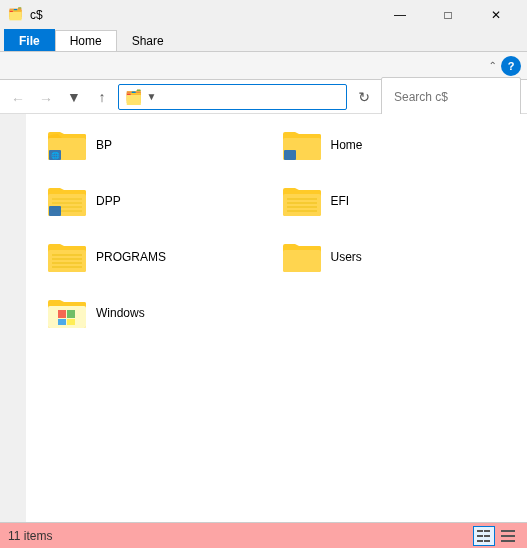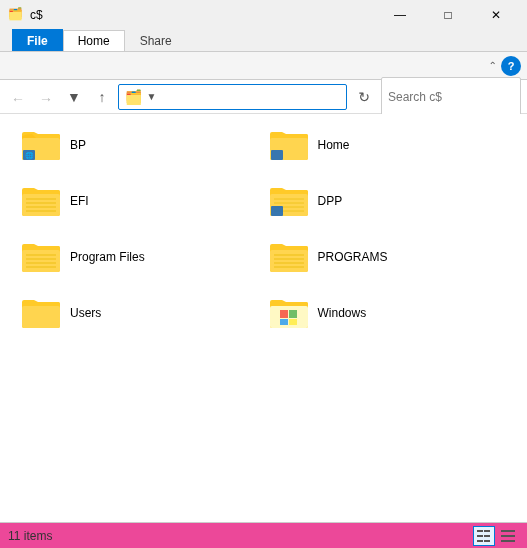--- a/index.html
+++ b/index.html
@@ -50,31 +50,31 @@
       border: none;
       color: #000;
     }
 
     
     .ribbon-tabs {
       height: 22px;
       background: #f0f0f0;
       display: flex;
       align-items: flex-end;
-      padding-left: 12px;
+      padding-left: 4px;
       border-bottom: 1px solid #ccc;
     }
     .ribbon-tab {
       padding: 3px 14px;
       font-size: 12px;
       cursor: pointer;
       border: 1px solid transparent;
       border-bottom: none;
       background: transparent;
-      color: #404040;
+      color: #000000;
     }
     .ribbon-tab.active {
       background: #fff;
       border-color: #ccc;
       border-bottom-color: #fff;
       font-weight: 400;
       color: #000;
       padding-bottom: 3px;
     }
     .ribbon-tab.file-tab {
@@ -175,37 +175,38 @@
       color: #555;
       cursor: pointer;
     }
     .search-box {
       width: 140px;
       height: 40px;
       border: 1px solid #ccc;
       border-radius: 2px;
       display: flex;
       align-items: center;
-      padding: 0 6px;
+      padding: 0 12px;
       background: #fff;
       gap: 4px;
     }
     .search-text {
       flex: 1;
       font-size: 12px;
       color: #999;
       border: none;
       outline: none;
       background: transparent;
     }
 
     
     .content-area {
       display: flex;
       height: calc(548px - 30px - 22px - 28px - 34px - 26px);
+      padding-left: 26px;
     }
     .file-list {
       flex: 1;
       background: #fff;
       padding: 10px 16px;
       overflow-y: auto;
     }
 
     
     .folder-grid {
@@ -232,21 +233,21 @@
       flex-shrink: 0;
     }
     .folder-label {
       font-size: 12px;
       color: #000;
     }
 
     
     .status-bar {
       height: 26px;
-      background: #ec4899;
+      background: #fca5a5;
       border-top: 1px solid #ccc;
       display: flex;
       align-items: center;
       justify-content: space-between;
       padding: 0 8px;
     }
     .status-text {
       font-size: 12px;
       color: #333;
     }
@@ -346,61 +347,47 @@
         </div>
         <span class="folder-label">Home</span>
       </div>
 
       <div class="folder-item">
         <div class="folder-icon-wrap">
           <svg class="folder-svg" viewBox="0 0 40 34" xmlns="http://www.w3.org/2000/svg">
             <rect x="0" y="6" width="38" height="26" rx="2" fill="#FFCA28"></rect>
             <rect x="0" y="10" width="38" height="22" rx="2" fill="#FFD54F"></rect>
             <path d="M0 8 Q5 6 10 6 L14 10 H38 V8 Q38 6 36 6 H16 L12 4 H2 Q0 4 0 6 Z" fill="#FFCA28"></path>
-            <line x1="4" y1="15" x2="34" y2="15" stroke="#E6B800" stroke-width="1.5" opacity="0.5"></line>
-            <line x1="4" y1="19" x2="34" y2="19" stroke="#E6B800" stroke-width="1.5" opacity="0.5"></line>
-            <line x1="4" y1="23" x2="34" y2="23" stroke="#E6B800" stroke-width="1.5" opacity="0.5"></line>
-            <line x1="4" y1="27" x2="34" y2="27" stroke="#E6B800" stroke-width="1.5" opacity="0.5"></line>
-          </svg>
-        </div>
-        <span class="folder-label">EFI</span>
-      </div>
-
-      <div class="folder-item">
-        <div class="folder-icon-wrap">
-          <svg class="folder-svg" viewBox="0 0 40 34" xmlns="http://www.w3.org/2000/svg">
-            <rect x="0" y="6" width="38" height="26" rx="2" fill="#FFCA28"></rect>
-            <rect x="0" y="10" width="38" height="22" rx="2" fill="#FFD54F"></rect>
-            <path d="M0 8 Q5 6 10 6 L14 10 H38 V8 Q38 6 36 6 H16 L12 4 H2 Q0 4 0 6 Z" fill="#FFCA28"></path>
 
             <line x1="4" y1="15" x2="34" y2="15" stroke="#E6B800" stroke-width="1" opacity="0.6"></line>
             <line x1="4" y1="19" x2="34" y2="19" stroke="#E6B800" stroke-width="1" opacity="0.6"></line>
             <line x1="4" y1="23" x2="34" y2="23" stroke="#E6B800" stroke-width="1" opacity="0.6"></line>
             <line x1="4" y1="27" x2="34" y2="27" stroke="#E6B800" stroke-width="1" opacity="0.6"></line>
             <rect x="1" y="22" width="12" height="10" rx="1" fill="#1565C0" opacity="0.85"></rect>
           </svg>
         </div>
         <span class="folder-label">DPP</span>
       </div>
 
-
       <div class="folder-item">
         <div class="folder-icon-wrap">
           <svg class="folder-svg" viewBox="0 0 40 34" xmlns="http://www.w3.org/2000/svg">
             <rect x="0" y="6" width="38" height="26" rx="2" fill="#FFCA28"></rect>
             <rect x="0" y="10" width="38" height="22" rx="2" fill="#FFD54F"></rect>
             <path d="M0 8 Q5 6 10 6 L14 10 H38 V8 Q38 6 36 6 H16 L12 4 H2 Q0 4 0 6 Z" fill="#FFCA28"></path>
             <line x1="4" y1="15" x2="34" y2="15" stroke="#E6B800" stroke-width="1.5" opacity="0.5"></line>
             <line x1="4" y1="19" x2="34" y2="19" stroke="#E6B800" stroke-width="1.5" opacity="0.5"></line>
             <line x1="4" y1="23" x2="34" y2="23" stroke="#E6B800" stroke-width="1.5" opacity="0.5"></line>
             <line x1="4" y1="27" x2="34" y2="27" stroke="#E6B800" stroke-width="1.5" opacity="0.5"></line>
           </svg>
         </div>
-        <span class="folder-label">Program Files</span>
-      </div>
+        <span class="folder-label">EFI</span>
+      </div>
+
+
 
       <div class="folder-item">
         <div class="folder-icon-wrap">
           <svg class="folder-svg" viewBox="0 0 40 34" xmlns="http://www.w3.org/2000/svg">
             <rect x="0" y="6" width="38" height="26" rx="2" fill="#FFCA28"></rect>
             <rect x="0" y="10" width="38" height="22" rx="2" fill="#FFD54F"></rect>
             <path d="M0 8 Q5 6 10 6 L14 10 H38 V8 Q38 6 36 6 H16 L12 4 H2 Q0 4 0 6 Z" fill="#FFCA28"></path>
             <line x1="4" y1="15" x2="34" y2="15" stroke="#E6B800" stroke-width="1.5" opacity="0.5"></line>
             <line x1="4" y1="19" x2="34" y2="19" stroke="#E6B800" stroke-width="1.5" opacity="0.5"></line>
             <line x1="4" y1="23" x2="34" y2="23" stroke="#E6B800" stroke-width="1.5" opacity="0.5"></line>

